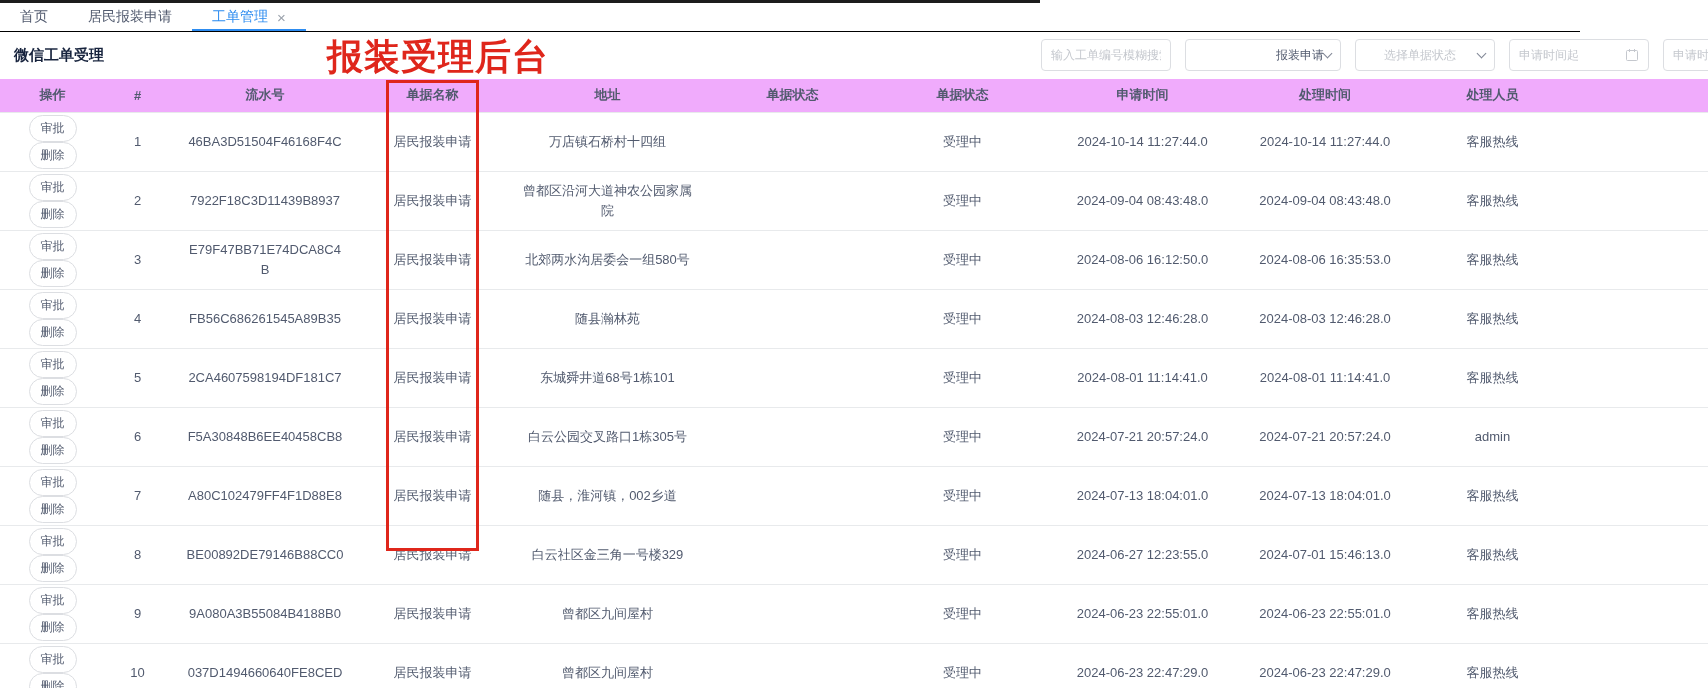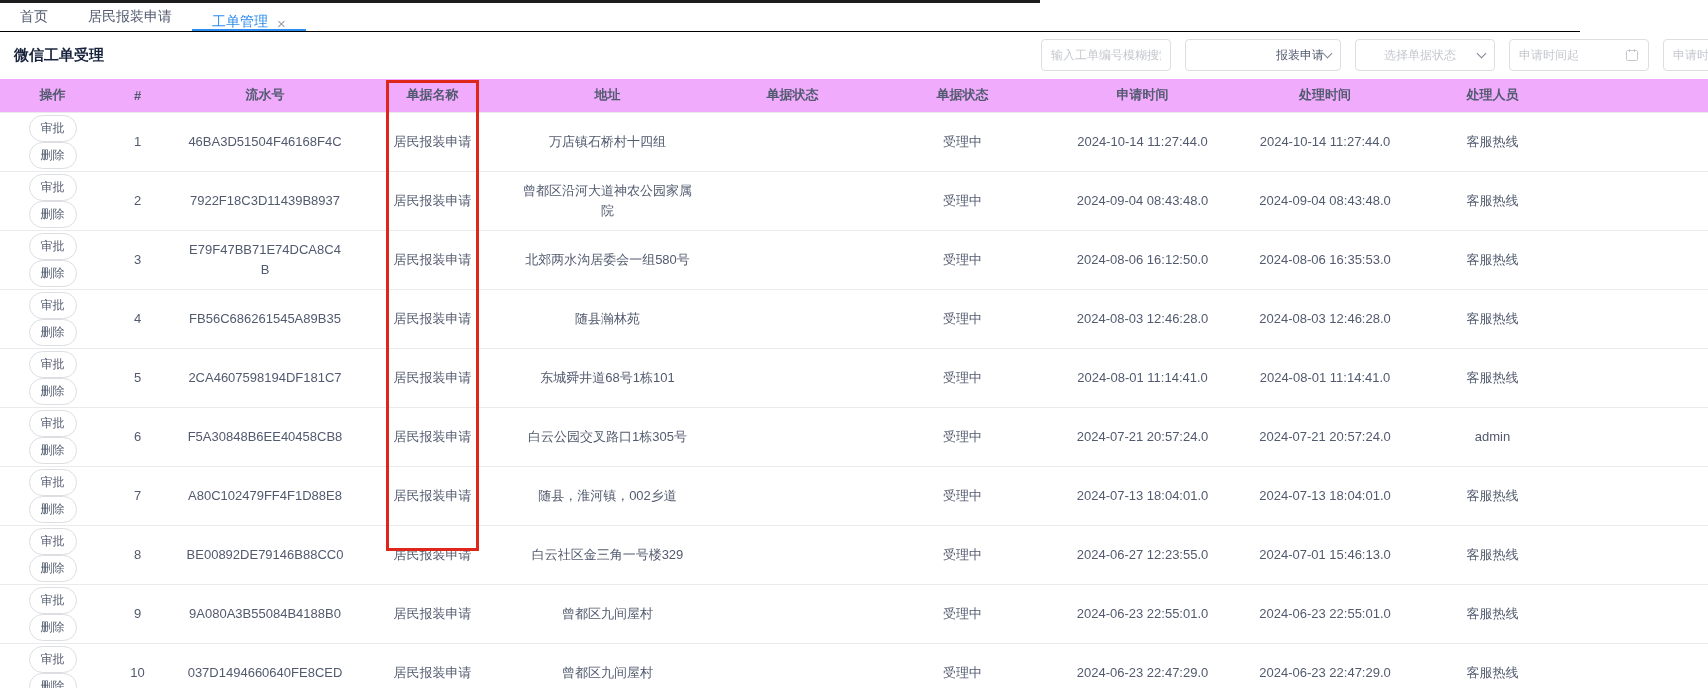--- a/index.html
+++ b/index.html
@@ -7,21 +7,21 @@
               font-family:"Liberation Sans", sans-serif; }
   .page { position:relative; width:1708px; height:688px; background:#fff; overflow:hidden; }
 
   
   .topstrip { position:absolute; top:0; left:0; width:1040px; height:3px; background:#1c1c1c; }
 
   
   .tabbar { position:absolute; top:3px; left:0; width:1580px; height:29px;
             display:flex; align-items:stretch; border-bottom:1px solid #000000; background:#fff; }
   .tab { display:flex; align-items:center; padding:0 20px; font-size:14px; color:#515a6e; cursor:pointer; }
-  .tab.active { color:#2d8cf0; box-shadow:inset 0 -2px 0 #2d8cf0;align-items:flex-end; }
+  .tab.active { color:#2d8cf0; box-shadow:inset 0 -2px 0 #2d8cf0; }
   .tab .close { margin-left:9px; color:#9aa1ab; font-size:15px; line-height:1; cursor:pointer; }
 
   
   .toolbar { position:absolute; top:32px; left:0; width:1708px; height:47px; background:#fff; }
   .page-title { position:absolute; left:14px; top:14px; font-size:15px; font-weight:bold; color:#17233d; }
   .filters { position:absolute; top:7px; right:-95px; display:flex; gap:14px; align-items:center; }
   .f-box { height:32px; border:1px solid #dcdee2; border-radius:4px; background:#fff;
            display:flex; align-items:center; padding:0 9px; font-size:12px; color:#c5c8ce; }
   .f-box .val { color:#515a6e; }
   .f-box .ph  { color:#c5c8ce; }
@@ -257,14 +257,15 @@
             <td>受理中</td>
             <td>2024-06-23 22:47:29.0</td>
             <td>2024-06-23 22:47:29.0</td>
             <td>客服热线</td>
             <td></td>
           </tr>
         </tbody>
     </table>
   </div>
 
+  <div class="annotation">报装受理后台</div>
   <div class="redbox"></div>
 </div>
 
 </body></html>

